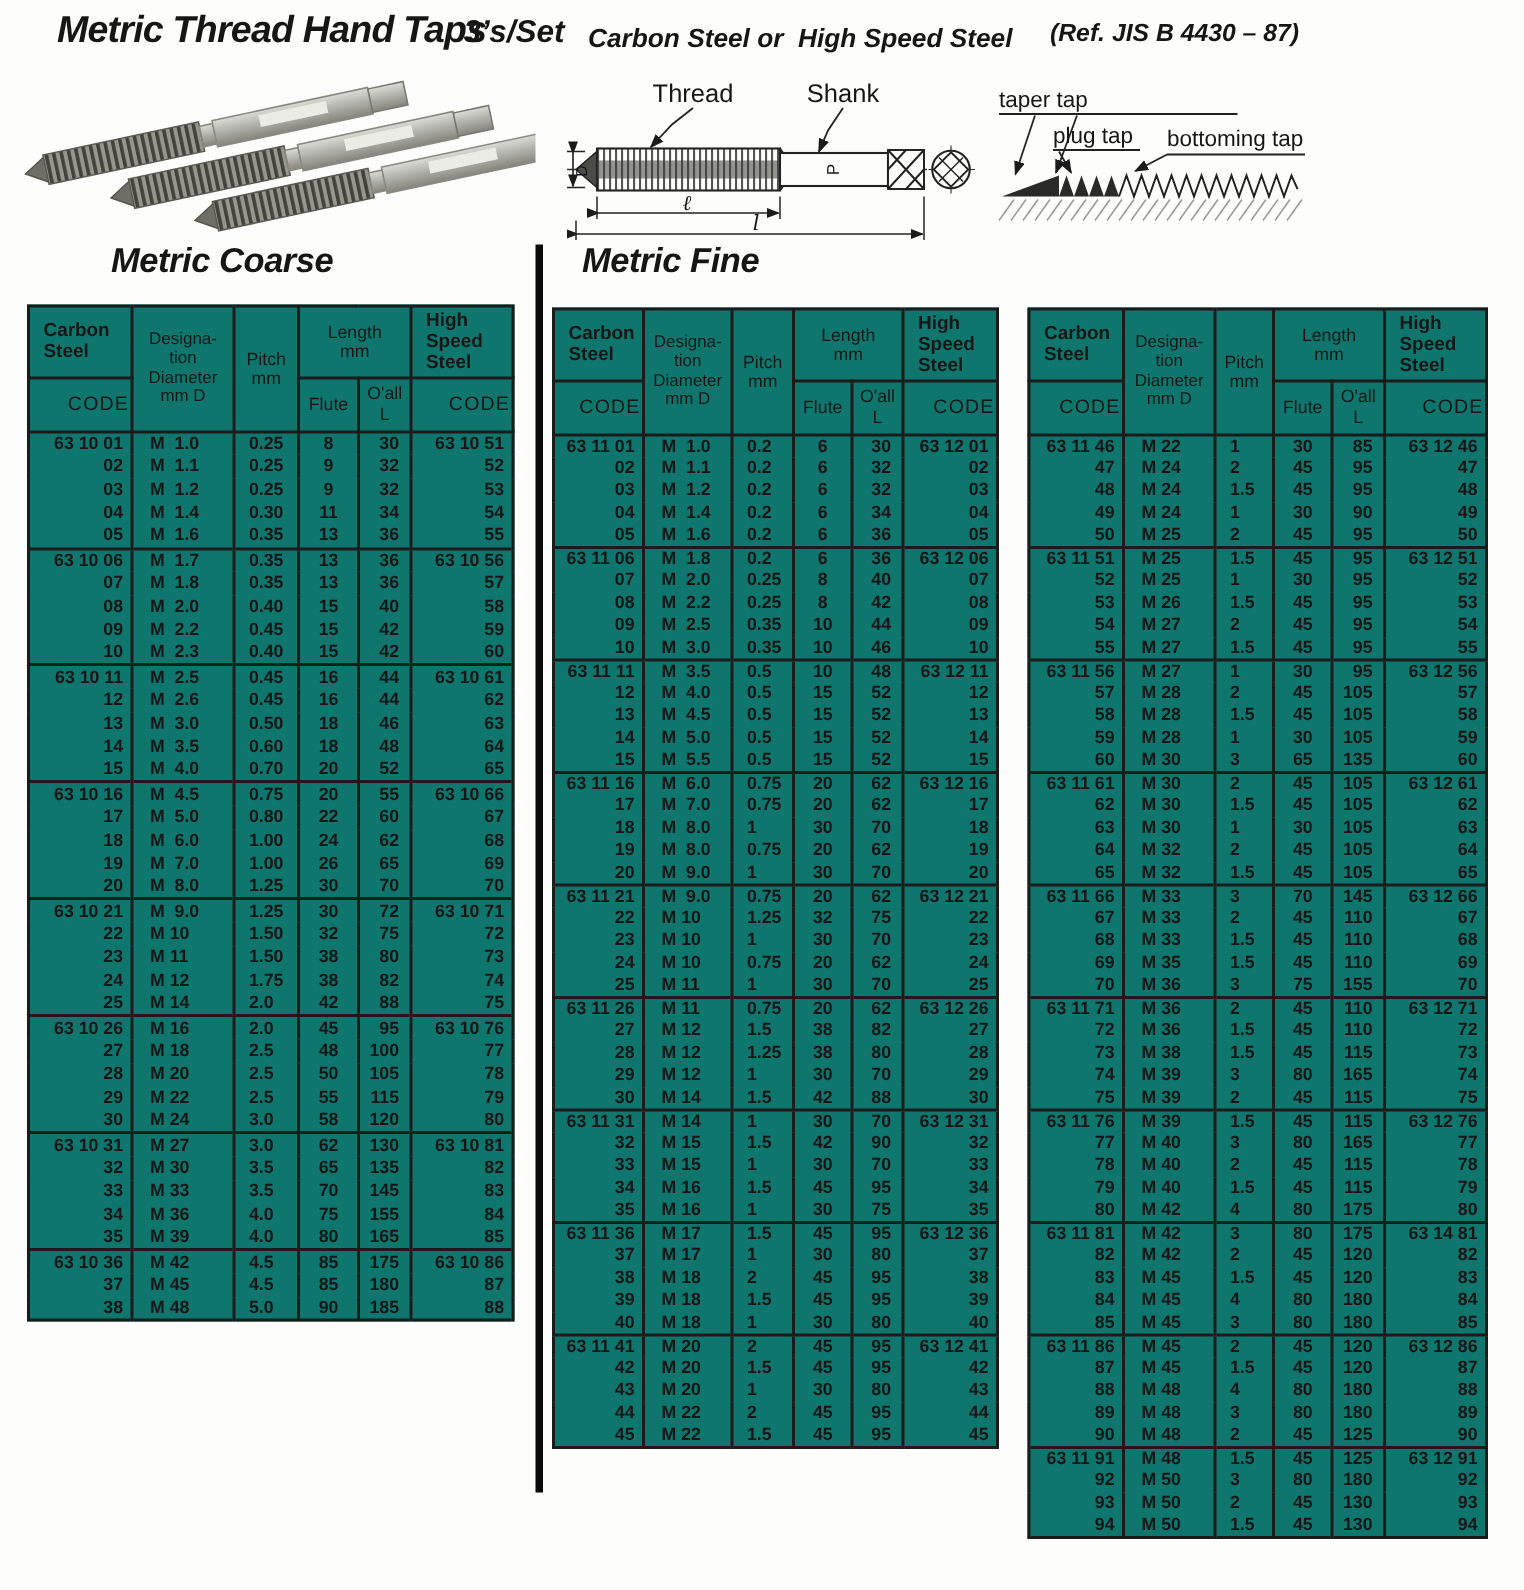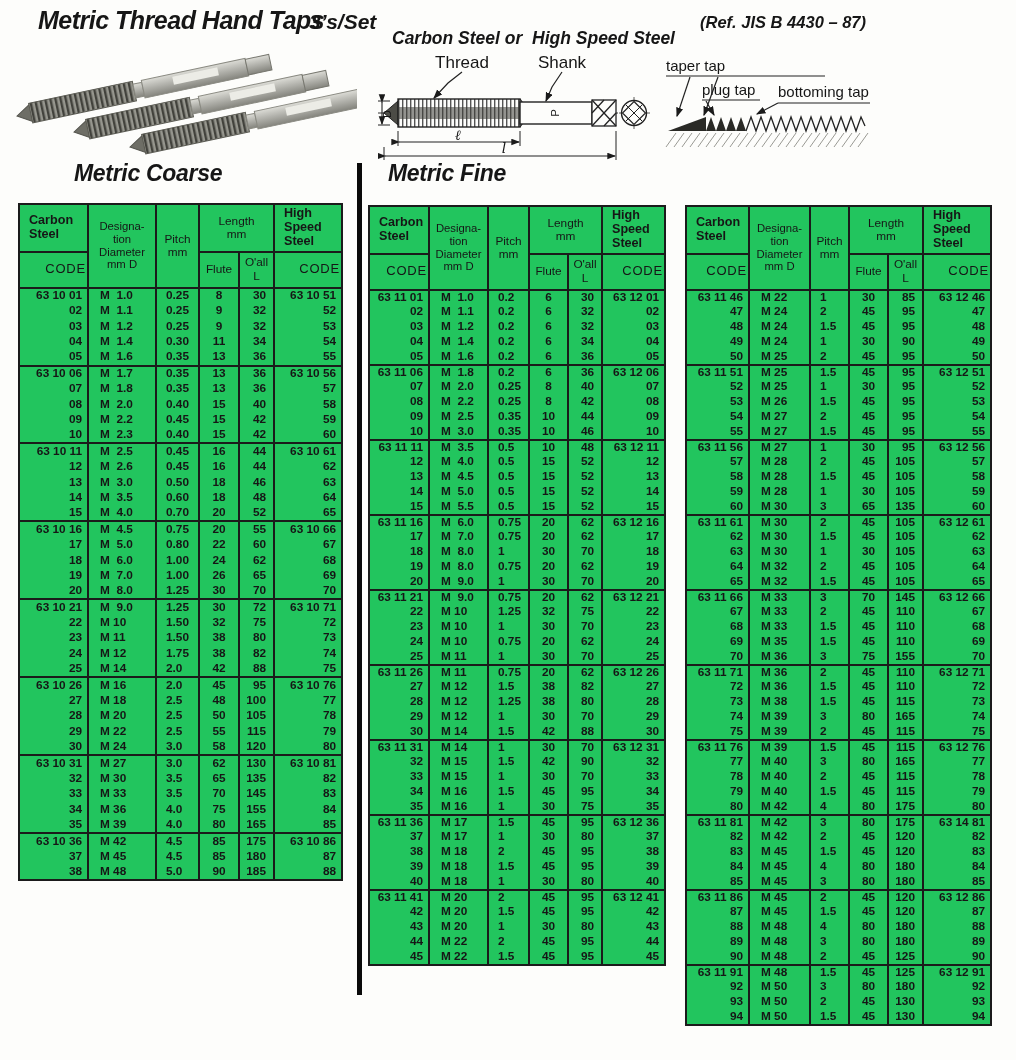--- a/index.html
+++ b/index.html
@@ -2,41 +2,41 @@
 <html><head>
 <meta charset="utf-8">
 <style>
   html,body{margin:0;padding:0;}
   body{width:1016px;height:1060px;background:#fdfdfb;position:relative;
        font-family:"Liberation Sans",sans-serif;color:#161616;overflow:hidden;}
 
   
   .title-main{position:absolute;left:38px;top:6px;font:italic 700 25px "Liberation Sans",sans-serif;letter-spacing:-0.5px;}
   .title-set{position:absolute;left:309px;top:10px;font:italic 700 21px "Liberation Sans",sans-serif;}
-  .title-material{position:absolute;left:392px;top:28px;font:italic 700 17.5px "Liberation Sans",sans-serif;white-space:pre;}
+  .title-material{position:absolute;left:392px;top:15px;font:italic 700 17.5px "Liberation Sans",sans-serif;white-space:pre;}
   .title-ref{position:absolute;left:700px;top:13px;font:italic 700 16.5px "Liberation Sans",sans-serif;text-align:right;}
 
   
   .photo{position:absolute;left:12px;top:46px;}
   .tech{position:absolute;left:378px;top:53px;}
   .types{position:absolute;left:660px;top:55px;}
 
   
   .sec-head{position:absolute;font:italic 700 23px "Liberation Sans",sans-serif;letter-spacing:-0.3px;}
   .head-coarse{left:74px;top:160px;}
   .head-fine{left:388px;top:160px;}
   .divider{position:absolute;left:357px;top:163px;width:5px;height:832px;background:#0a0a0a;}
 
   
   .tbl{position:absolute;}
   .t-coarse{left:18px;top:203px;}
   .t-fineL{left:368px;top:205px;}
   .t-fineR{left:685px;top:205px;}
 
-  table.spec{border-collapse:collapse;table-layout:fixed;border:2px solid #1b1b1b;background:#22c55e;}
+  table.spec{border-collapse:collapse;table-layout:fixed;border:2px solid #1b1b1b;background:#0f766e;}
   .spec th,.spec td{border-left:2px solid #1b1b1b;border-right:2px solid #1b1b1b;overflow:hidden;}
   .spec thead th{border-bottom:2px solid #1b1b1b;}
   .spec tbody{border-top:2.4px solid #1b1b1b;border-radius:26px;}
   .spec thead tr.r1{height:46px;}
   .spec thead tr.r2{height:36px;}
   .spec tbody tr{height:15px;}
   .t-coarse .spec tbody tr{height:15.6px;}
 
   .spec th{font-weight:400;font-size:11.8px;line-height:1.12;white-space:pre-line;
            vertical-align:middle;text-align:center;padding:2px 1px;}

